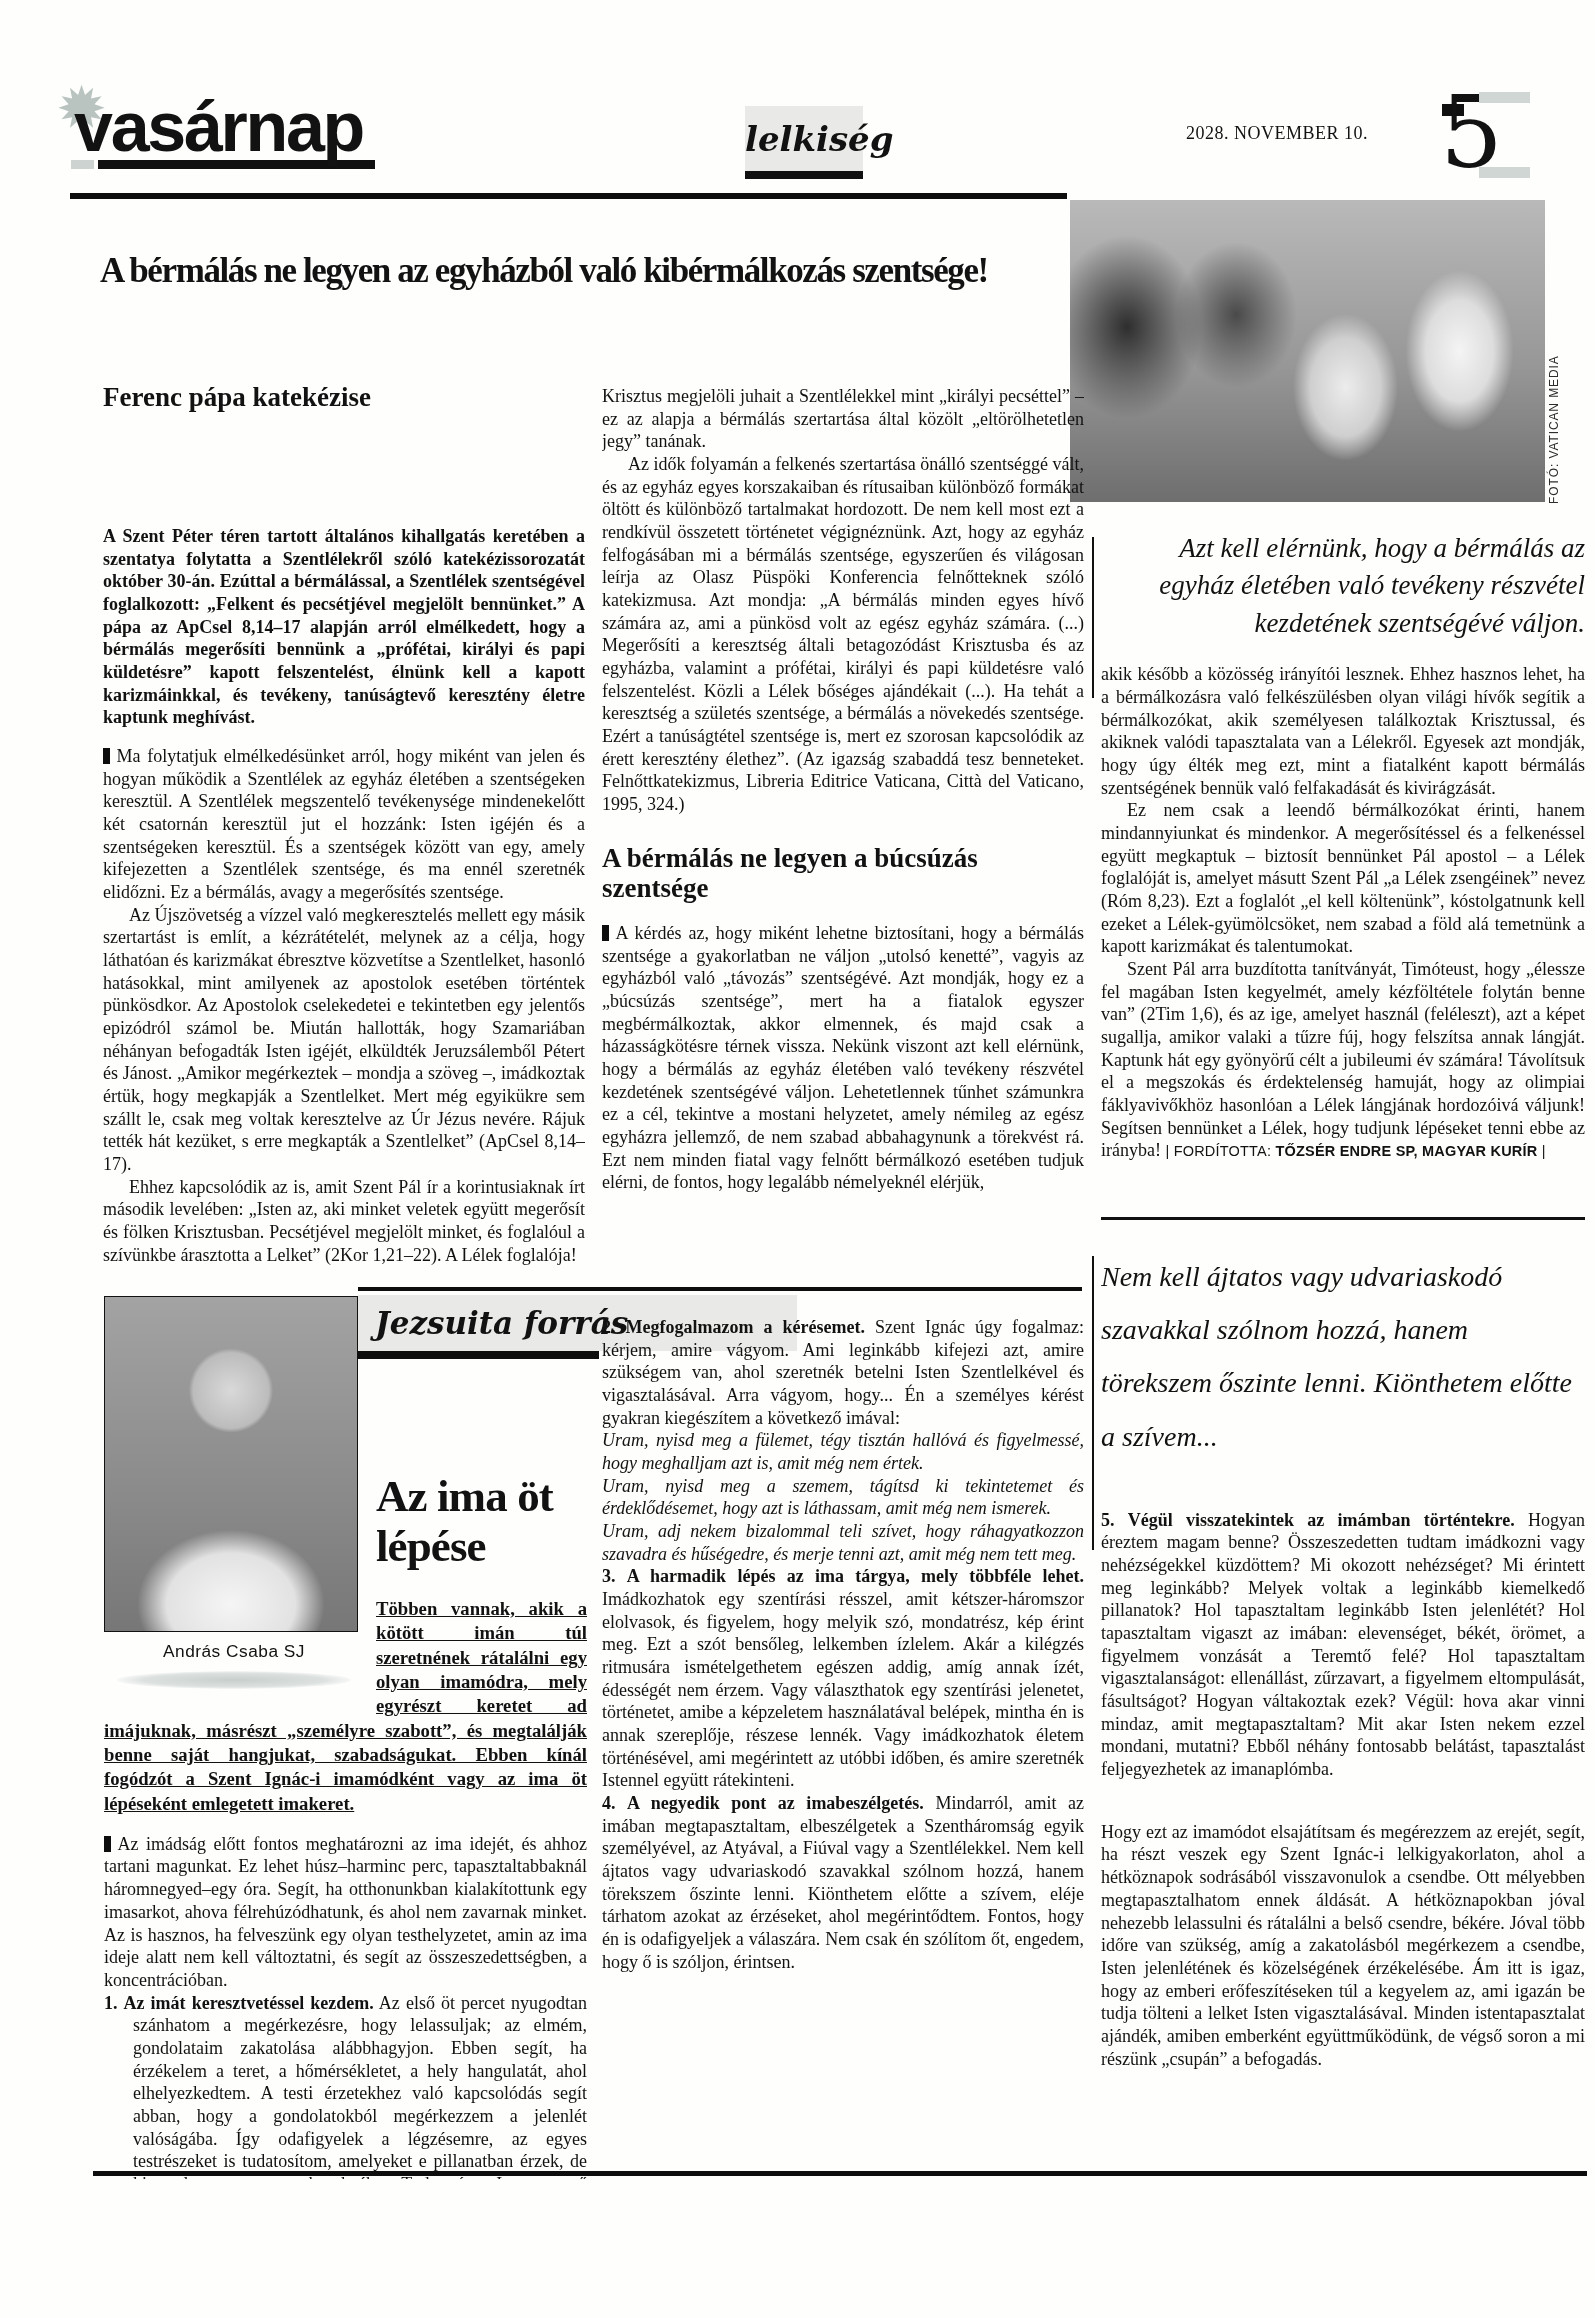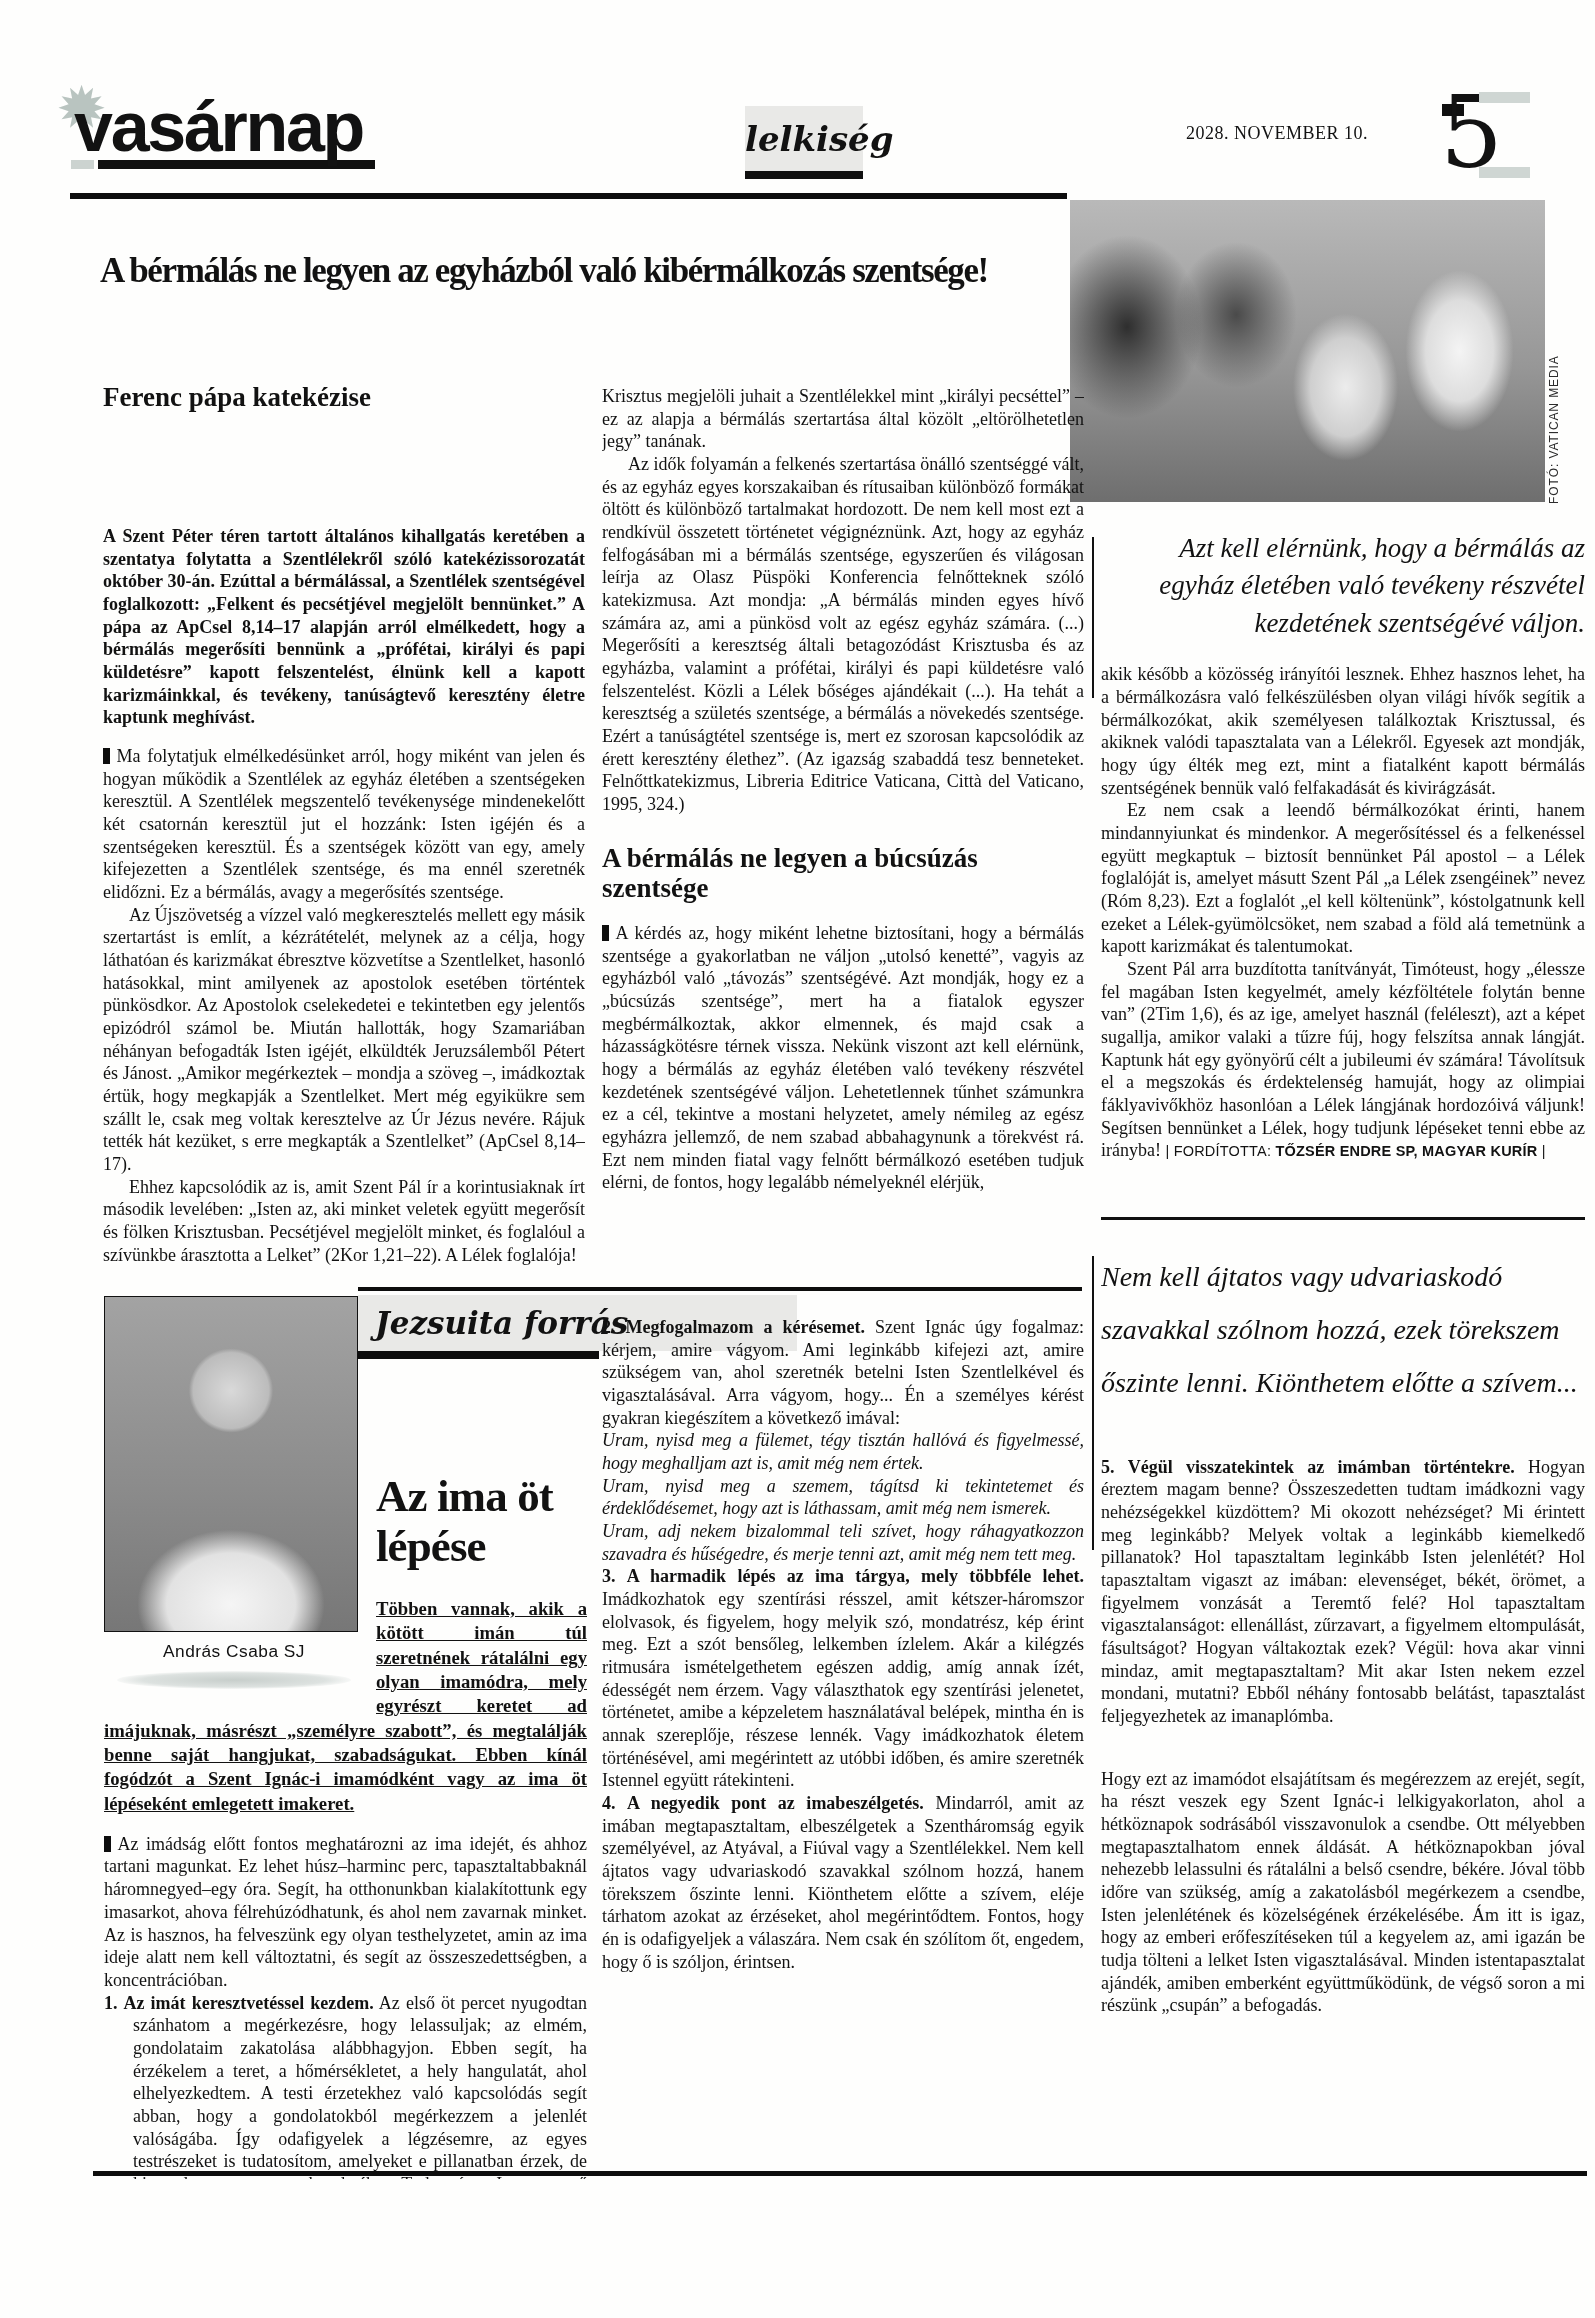--- a/index.html
+++ b/index.html
@@ -153,20 +153,20 @@
     <p class="item"><span class="inum">2.</span> <span class="ilead">Megfogalmazom a kérésemet.</span> <span>Szent Ignác úgy fogalmaz: kérjem, amire vágyom. Ami leginkább kifejezi azt, amire szükségem van, ahol szeretnék betelni Isten Szentlelkével és vigasztalásával. Arra vágyom, hogy... Én a személyes kérést gyakran kiegészítem a következő imával:</span></p>
     <p class="prayer">Uram, nyisd meg a fülemet, tégy tisztán hallóvá és figyelmessé, hogy meghalljam azt is, amit még nem értek.</p>
     <p class="prayer">Uram, nyisd meg a szemem, tágítsd ki tekintetemet és érdeklődésemet, hogy azt is láthassam, amit még nem ismerek.</p>
     <p class="prayer">Uram, adj nekem bizalommal teli szívet, hogy ráhagyatkozzon szavadra és hűségedre, és merje tenni azt, amit még nem tett meg.</p>
     <p class="item"><span class="inum">3.</span> <span class="ilead">A harmadik lépés az ima tárgya, mely többféle lehet.</span> <span>Imádkozhatok egy szentírási résszel, amit kétszer-háromszor elolvasok, és figyelem, hogy melyik szó, mondatrész, kép érint meg. Ezt a szót bensőleg, lelkemben ízlelem. Akár a kilégzés ritmusára ismételgethetem egészen addig, amíg annak ízét, édességét nem érzem. Vagy választhatok egy szentírási jelenetet, történetet, amibe a képzeletem használatával belépek, mintha én is annak szereplője, részese lennék. Vagy imádkozhatok életem történésével, ami megérintett az utóbbi időben, és amire szeretnék Istennel együtt rátekinteni.</span></p>
     <p class="item"><span class="inum">4.</span> <span class="ilead">A negyedik pont az imabeszélgetés.</span> <span>Mindarról, amit az imában megtapasztaltam, elbeszélgetek a Szentháromság egyik személyével, az Atyával, a Fiúval vagy a Szentlélekkel. Nem kell ájtatos vagy udvariaskodó szavakkal szólnom hozzá, hanem törekszem őszinte lenni. Kiönthetem előtte a szívem, eléje tárhatom azokat az érzéseket, ahol megérintődtem. Fontos, hogy én is odafigyeljek a válaszára. Nem csak én szólítom őt, engedem, hogy ő is szóljon, érintsen.</span></p>
   </div>
 
   <div class="vrule" style="left:1092px;top:1256px;height:294px;"></div>
   <div class="col b-right" style="left:1101px;top:1217px;width:484px;height:960px;">
-    <p class="pullquote2">Nem kell ájtatos vagy udvariaskodó szavakkal szólnom hozzá, ezek törekszem őszinte lenni. Kiönthetem előtte a szívem...</p>
+    <p class="pullquote2">Nem kell ájtatos vagy udvariaskodó szavakkal szólnom hozzá, hanem törekszem őszinte lenni. Kiönthetem előtte a szívem...</p>
     <p class="item item5"><span class="inum">5.</span> <span class="ilead">Végül visszatekintek az imámban történtekre.</span> <span>Hogyan éreztem magam benne? Összeszedetten tudtam imádkozni vagy nehézségekkel küzdöttem? Mi okozott nehézséget? Mi érintett meg leginkább? Melyek voltak a leginkább kiemelkedő pillanatok? Hol tapasztaltam leginkább Isten jelenlétét? Hol tapasztaltam vigaszt az imában: elevenséget, békét, örömet, a figyelmem vonzását a Teremtő felé? Hol tapasztaltam vigasztalanságot: ellenállást, zűrzavart, a figyelmem eltompulását, fásultságot? Hogyan váltakoztak ezek? Végül: hova akar vinni mindaz, amit megtapasztaltam? Mit akar Isten nekem ezzel mondani, mutatni? Ebből néhány fontosabb belátást, tapasztalást feljegyezhetek az imanaplómba.</span></p>
     <p class="closing">Hogy ezt az imamódot elsajátítsam és megérezzem az erejét, segít, ha részt veszek egy Szent Ignác-i lelkigyakorlaton, ahol a hétköznapok sodrásából visszavonulok a csendbe. Ott mélyebben megtapasztalhatom ennek áldását. A hétköznapokban jóval nehezebb lelassulni és rátalálni a belső csendre, békére. Jóval több időre van szükség, amíg a zakatolásból megérkezem a csendbe, Isten jelenlétének és közelségének érzékelésébe. Ám itt is igaz, hogy az emberi erőfeszítéseken túl a kegyelem az, ami igazán be tudja tölteni a lelket Isten vigasztalásával. Minden istentapasztalat ajándék, amiben emberként együttműködünk, de végső soron a mi részünk „csupán” a befogadás.</p>
   </div>
 
   <div class="footer-rule"></div>
 </div>
 
 
 </body></html>

